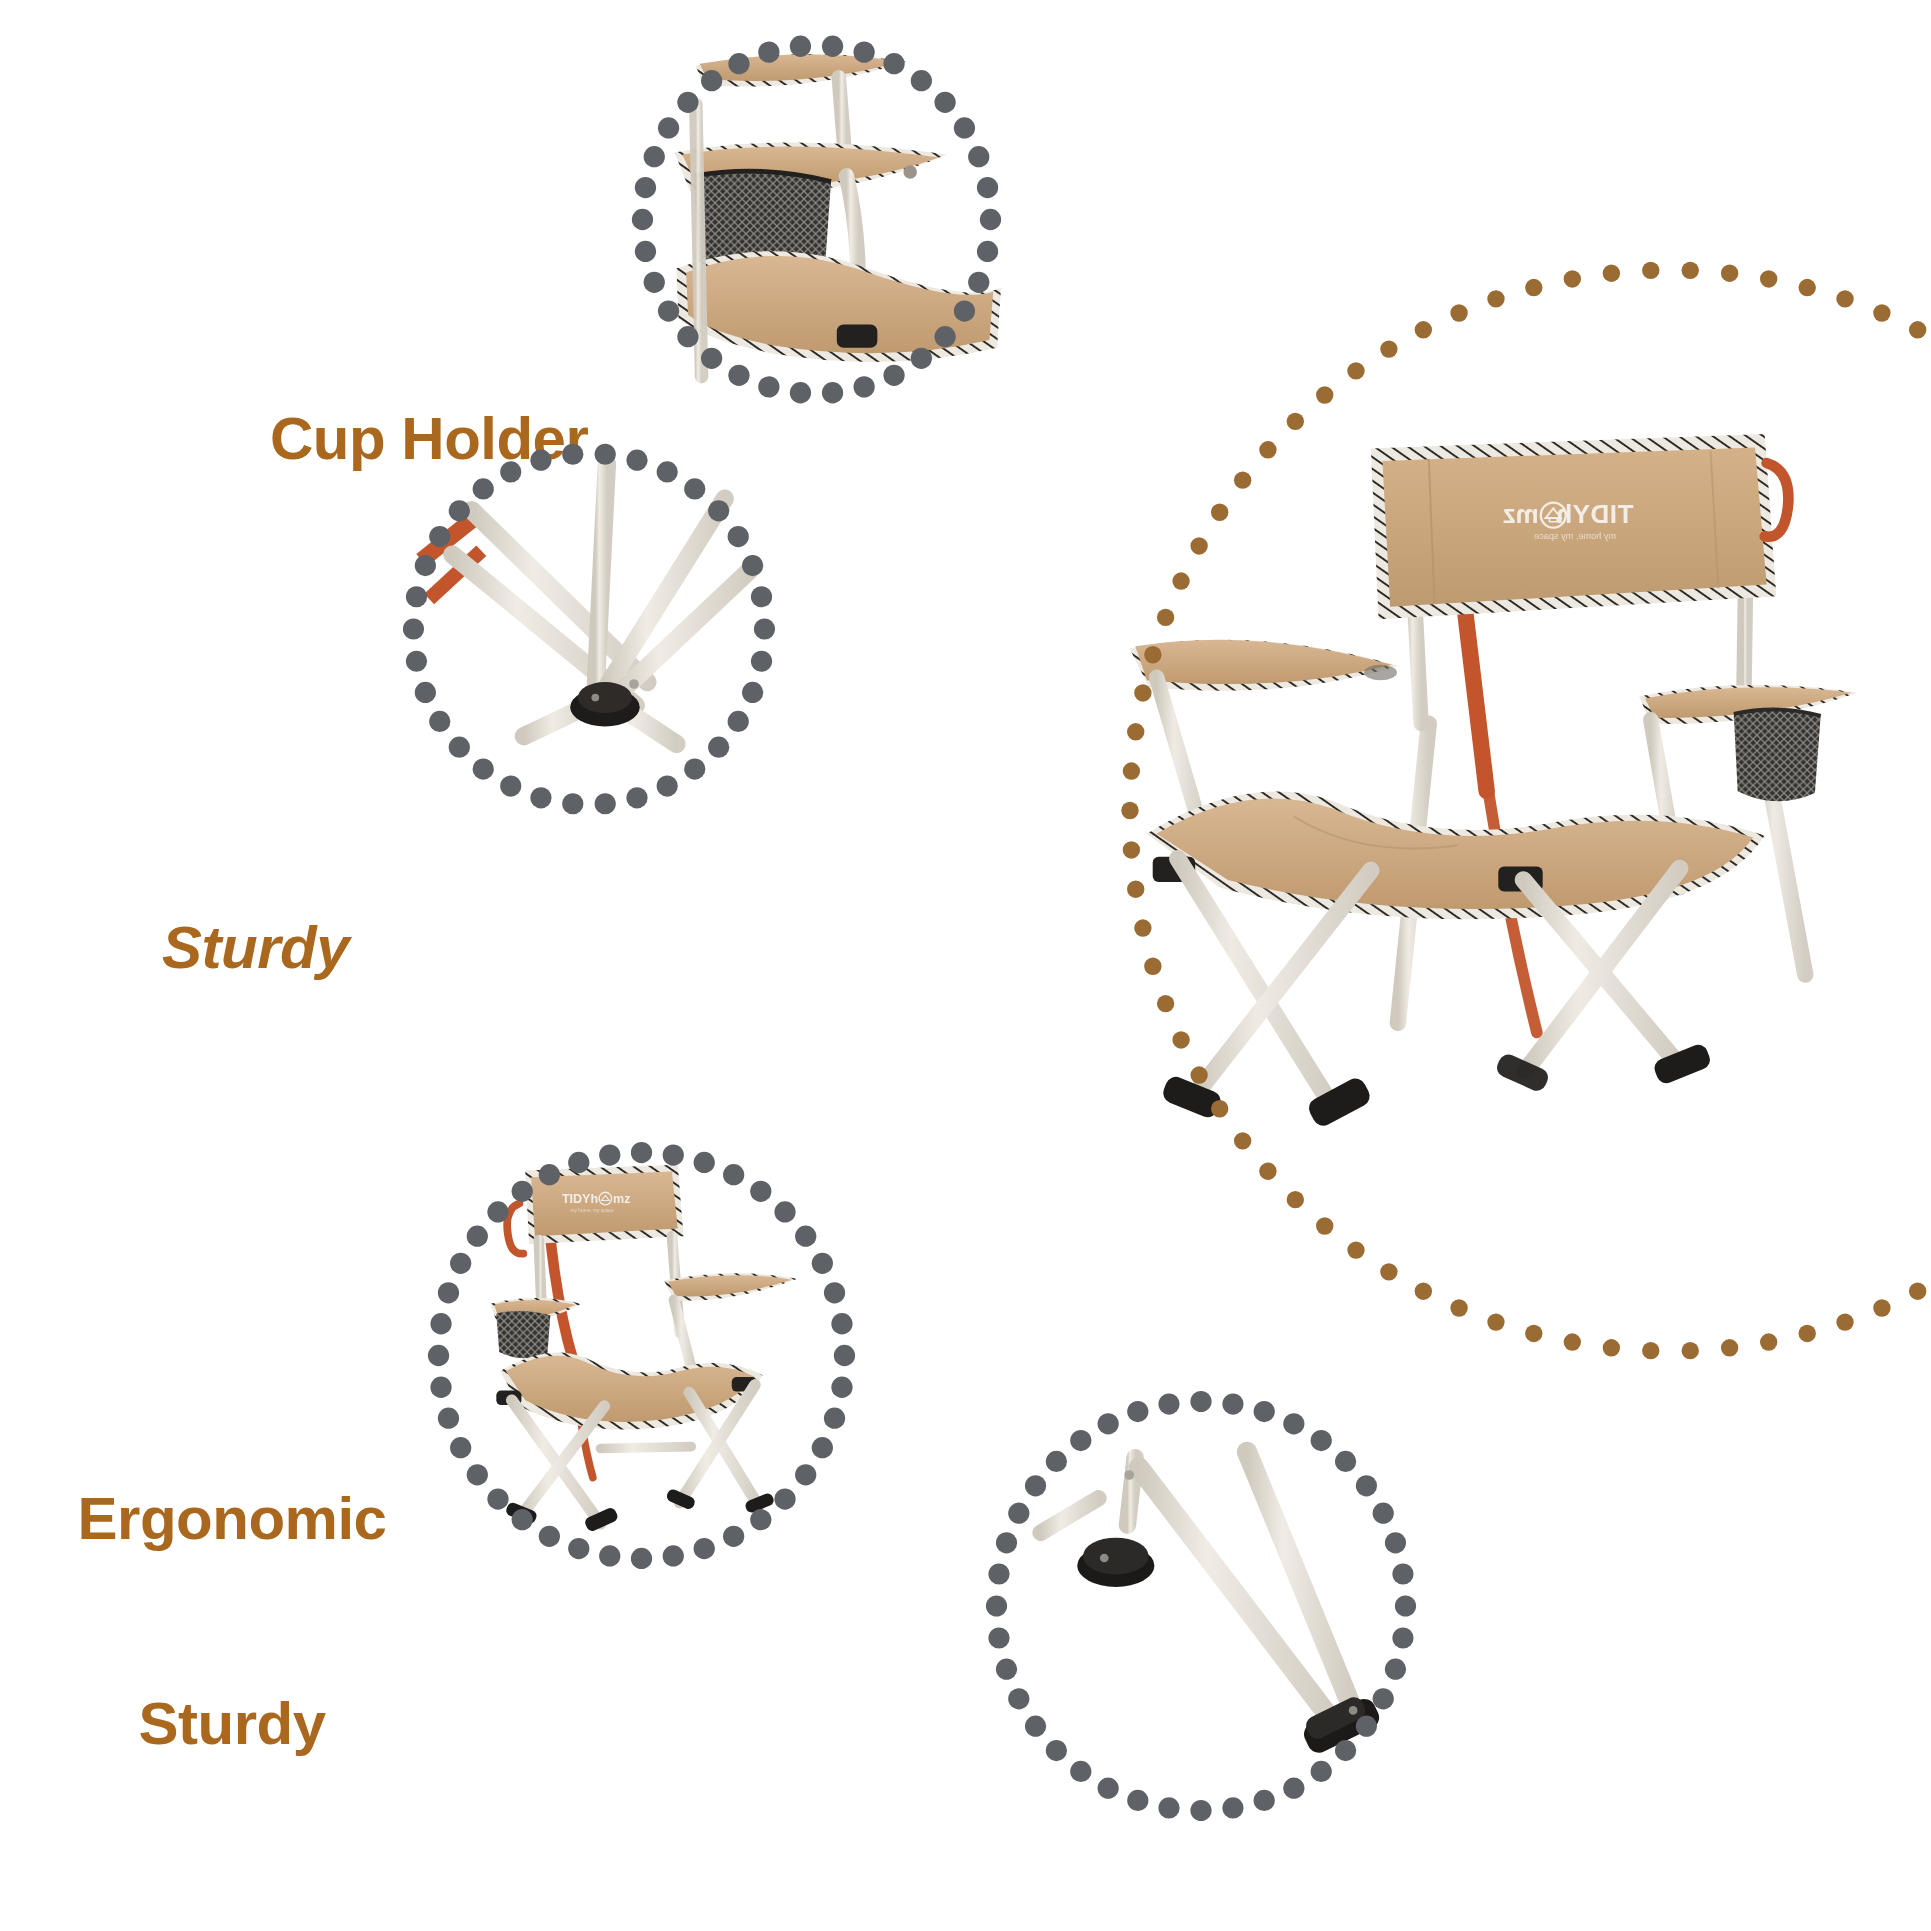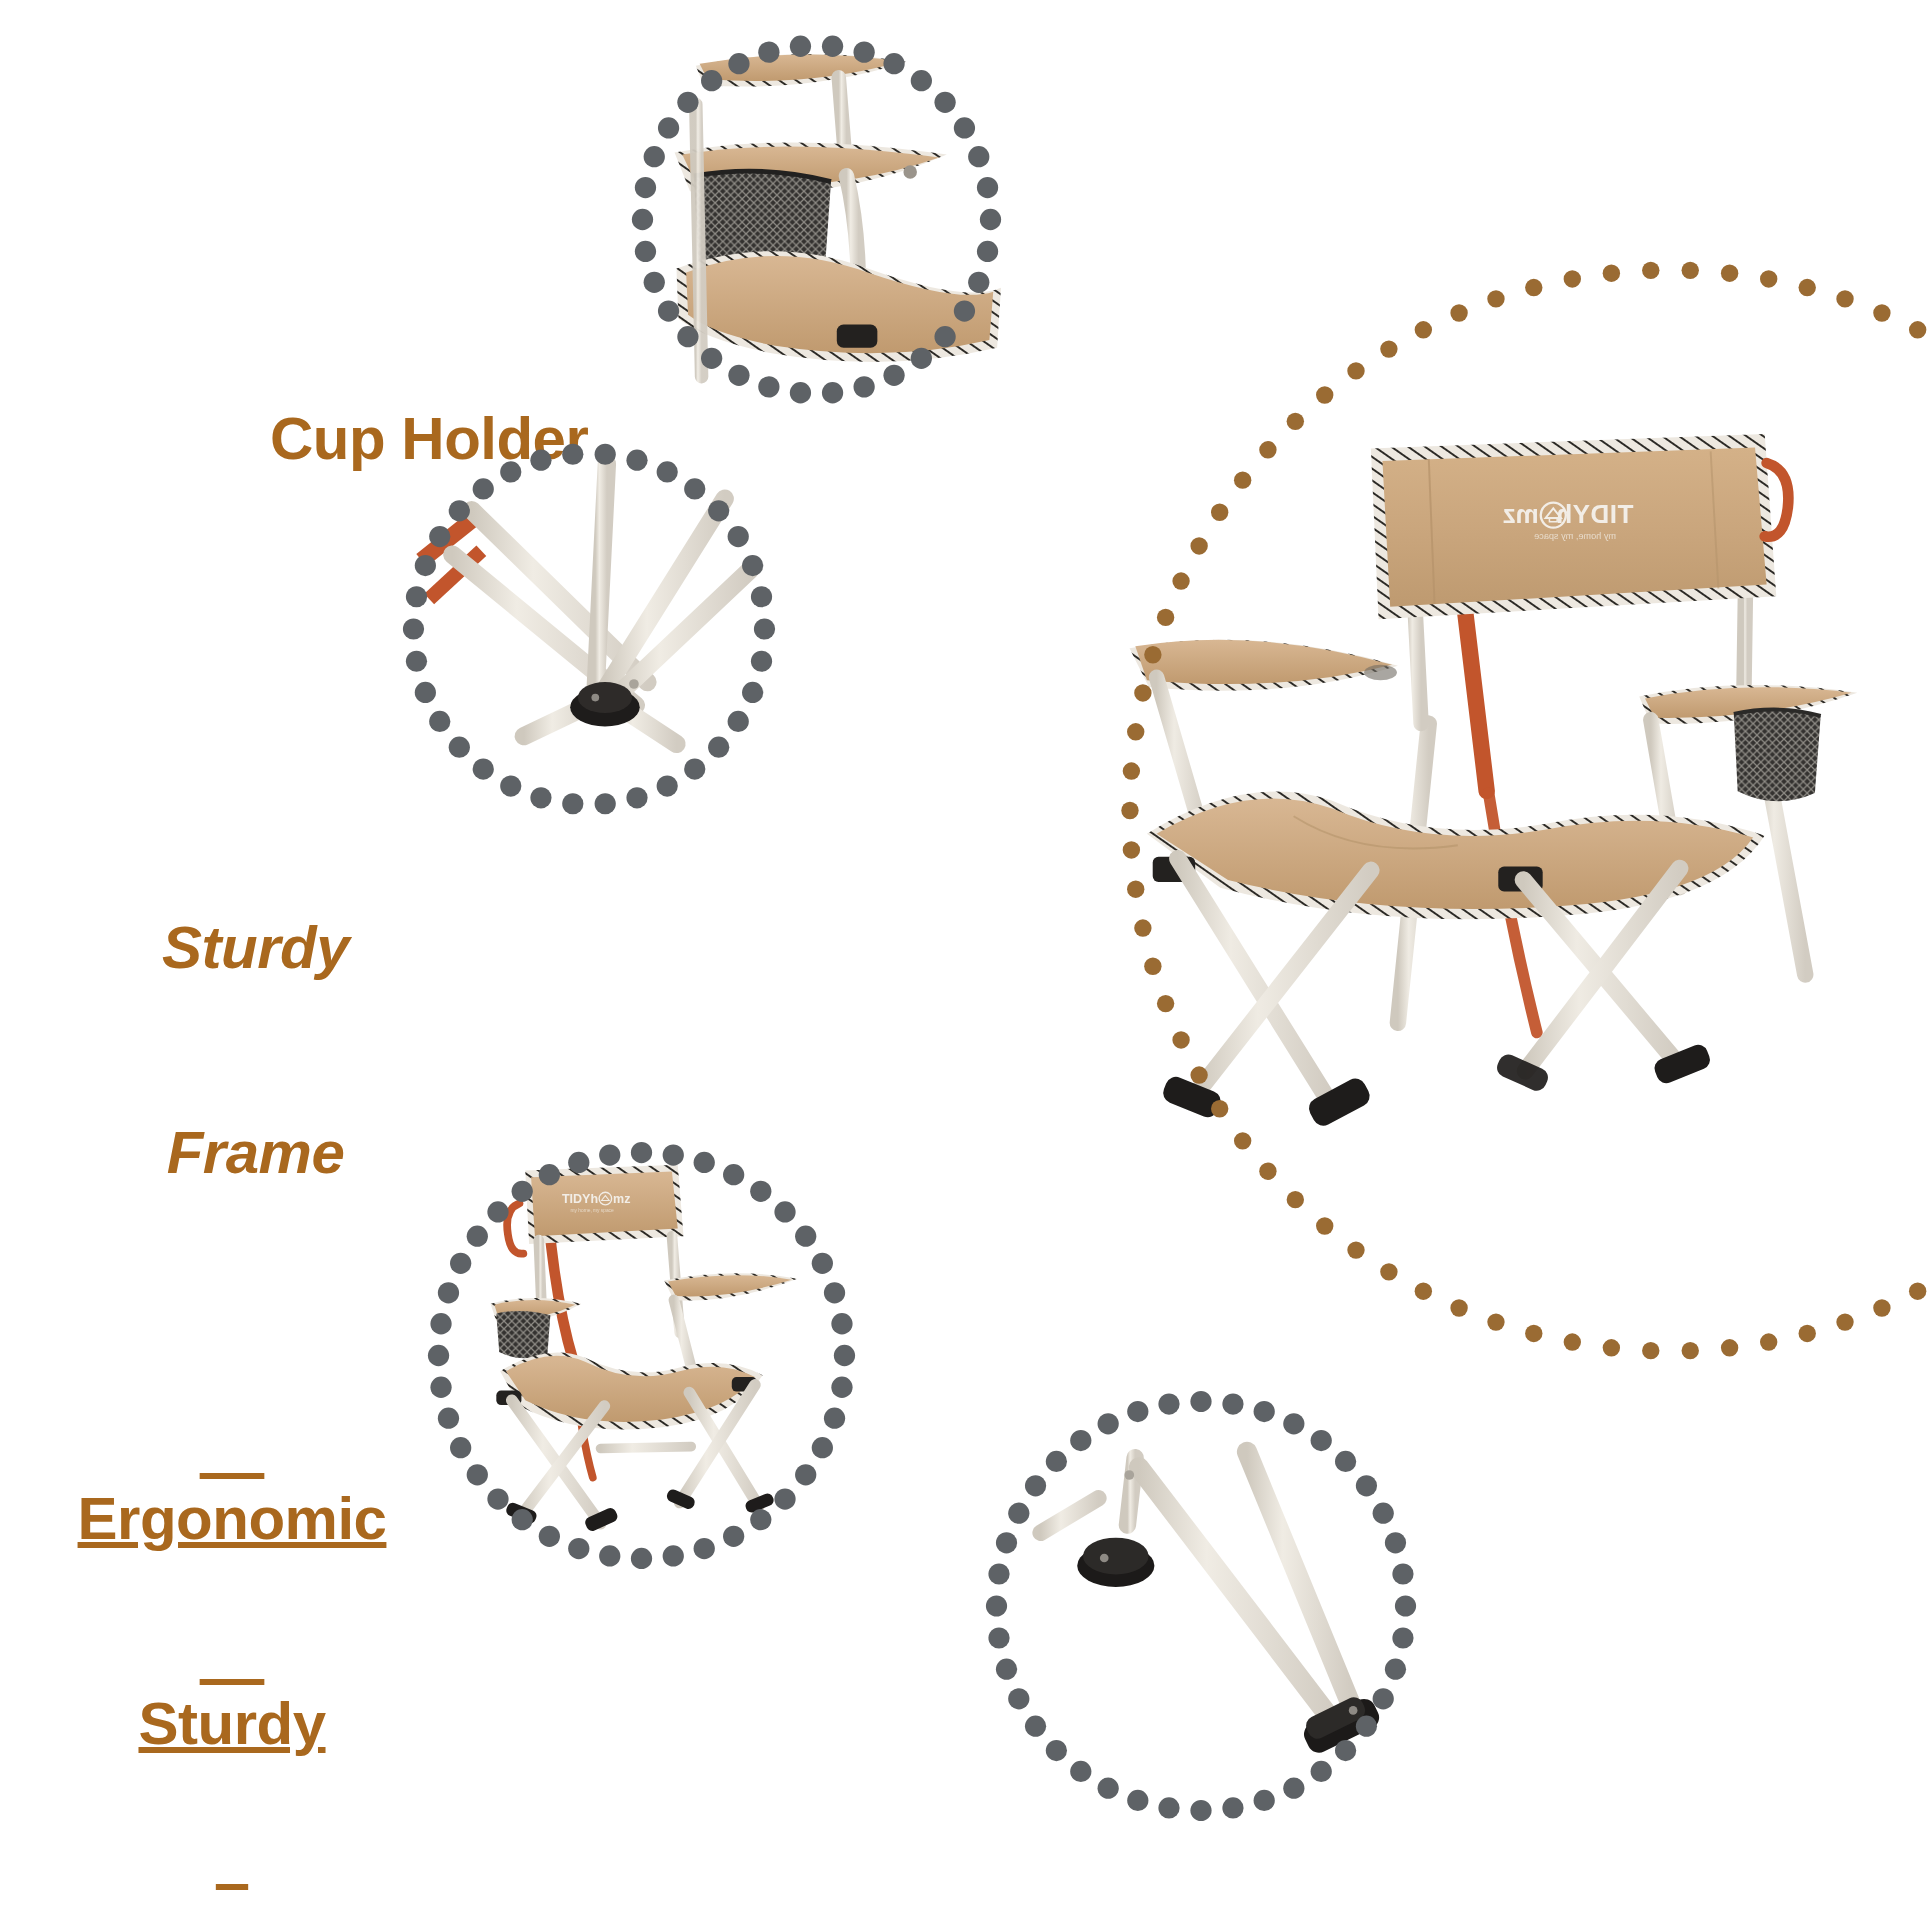--- a/index.html
+++ b/index.html
@@ -20,21 +20,21 @@
   .feature-label {
     position: absolute;
     color: #A9681E;
     font-weight: bold;
     line-height: 1.14;
     white-space: pre;
     letter-spacing: -0.5px;
   }
   #label-cup-holder   { left: 270px;  top: 268px;  font-size: 60px; }
   #label-sturdy-frame { left: 135px;  top: 777px;  font-size: 60px; text-align: center; width: 241px; font-style: italic;}
-  #label-ergonomic    { left: 68px;   top: 1348px; font-size: 60px; text-align: center; width: 328px; text-decoration: underline;}
+  #label-ergonomic    { left: 68px;   top: 1348px; font-size: 60px; text-align: center; width: 328px;}
   #label-stable-feet  { left: 637px;  top: 1798px; font-size: 60px; }
 
   
   .ring { position: absolute; }
   .ring svg { display: block; overflow: visible; }
 
   
   .photo { position: absolute; }
   .photo svg { display: block; overflow: visible; }
 
@@ -44,21 +44,20 @@
 <body>
 
 <div id="stage">
 
   <div class="feature-label" id="label-cup-holder">
     <div>Cup Holder</div>
   </div>
 
   <div class="feature-label" id="label-sturdy-frame">
     <div>Sturdy</div>
-    <div>Frame</div>
   </div>
 
   <div class="feature-label" id="label-ergonomic">
     <div>Ergonomic</div>
     <div>Sturdy</div>
   </div>
 
   <div class="feature-label" id="label-stable-feet">
     
   </div>

